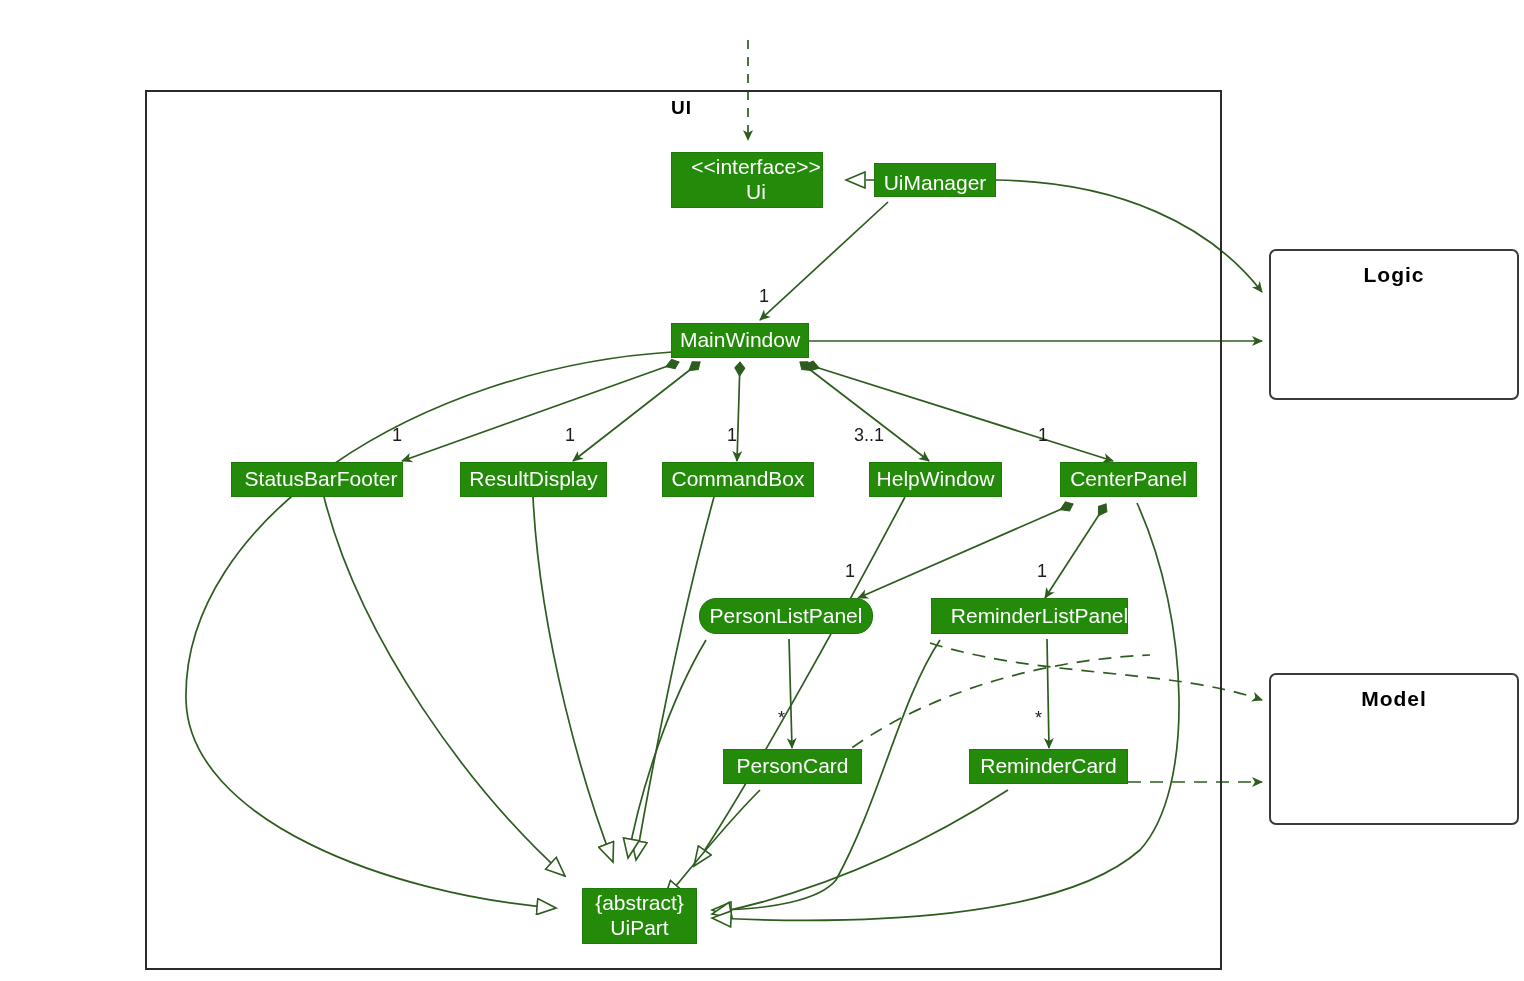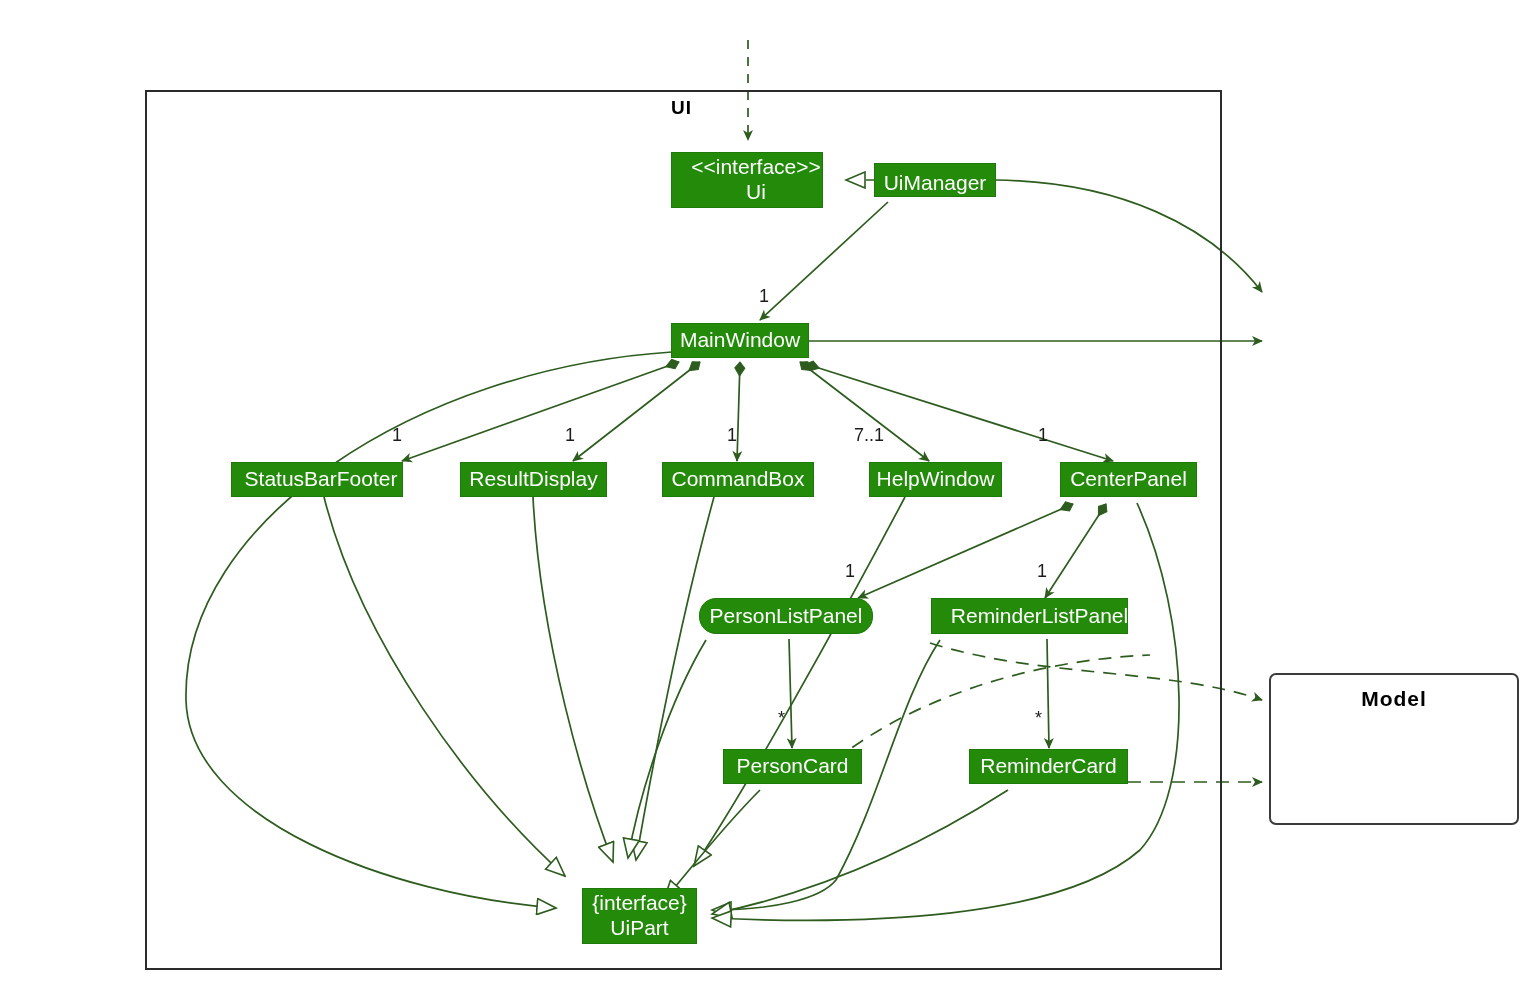--- a/index.html
+++ b/index.html
@@ -240,38 +240,41 @@
 
   <div class="node" style="left:723px; top:749px; width:139px; height:35px;">
     <span class="l1">PersonCard</span>
   </div>
 
   <div class="node" style="left:969px; top:749px; width:159px; height:35px;">
     <span class="l1">ReminderCard</span>
   </div>
 
   <div class="node" style="left:582px; top:888px; width:115px; height:56px;">
-    <span class="l1">{interface}</span>
+    <span class="l1">{abstract}</span>
     <span class="l2">UiPart</span>
   </div>
 
+  <div class="ext-node" style="left:1269px; top:249px; width:250px; height:151px;">
+    <span class="ext-title">Logic</span>
+  </div>
 
   <div class="ext-node" style="left:1269px; top:673px; width:250px; height:152px;">
     <span class="ext-title">Model</span>
   </div>
 
   <div class="mult" style="left:759px; top:286px;">1</div>
 
   <div class="mult" style="left:392px; top:425px;">1</div>
 
   <div class="mult" style="left:565px; top:425px;">1</div>
 
   <div class="mult" style="left:727px; top:425px;">1</div>
 
-  <div class="mult" style="left:854px; top:425px;">7..1</div>
+  <div class="mult" style="left:854px; top:425px;">3..1</div>
 
   <div class="mult" style="left:1038px; top:425px;">1</div>
 
   <div class="mult" style="left:845px; top:561px;">1</div>
 
   <div class="mult" style="left:1037px; top:561px;">1</div>
 
   <div class="mult" style="left:778px; top:708px;">*</div>
 
   <div class="mult" style="left:1035px; top:708px;">*</div>

